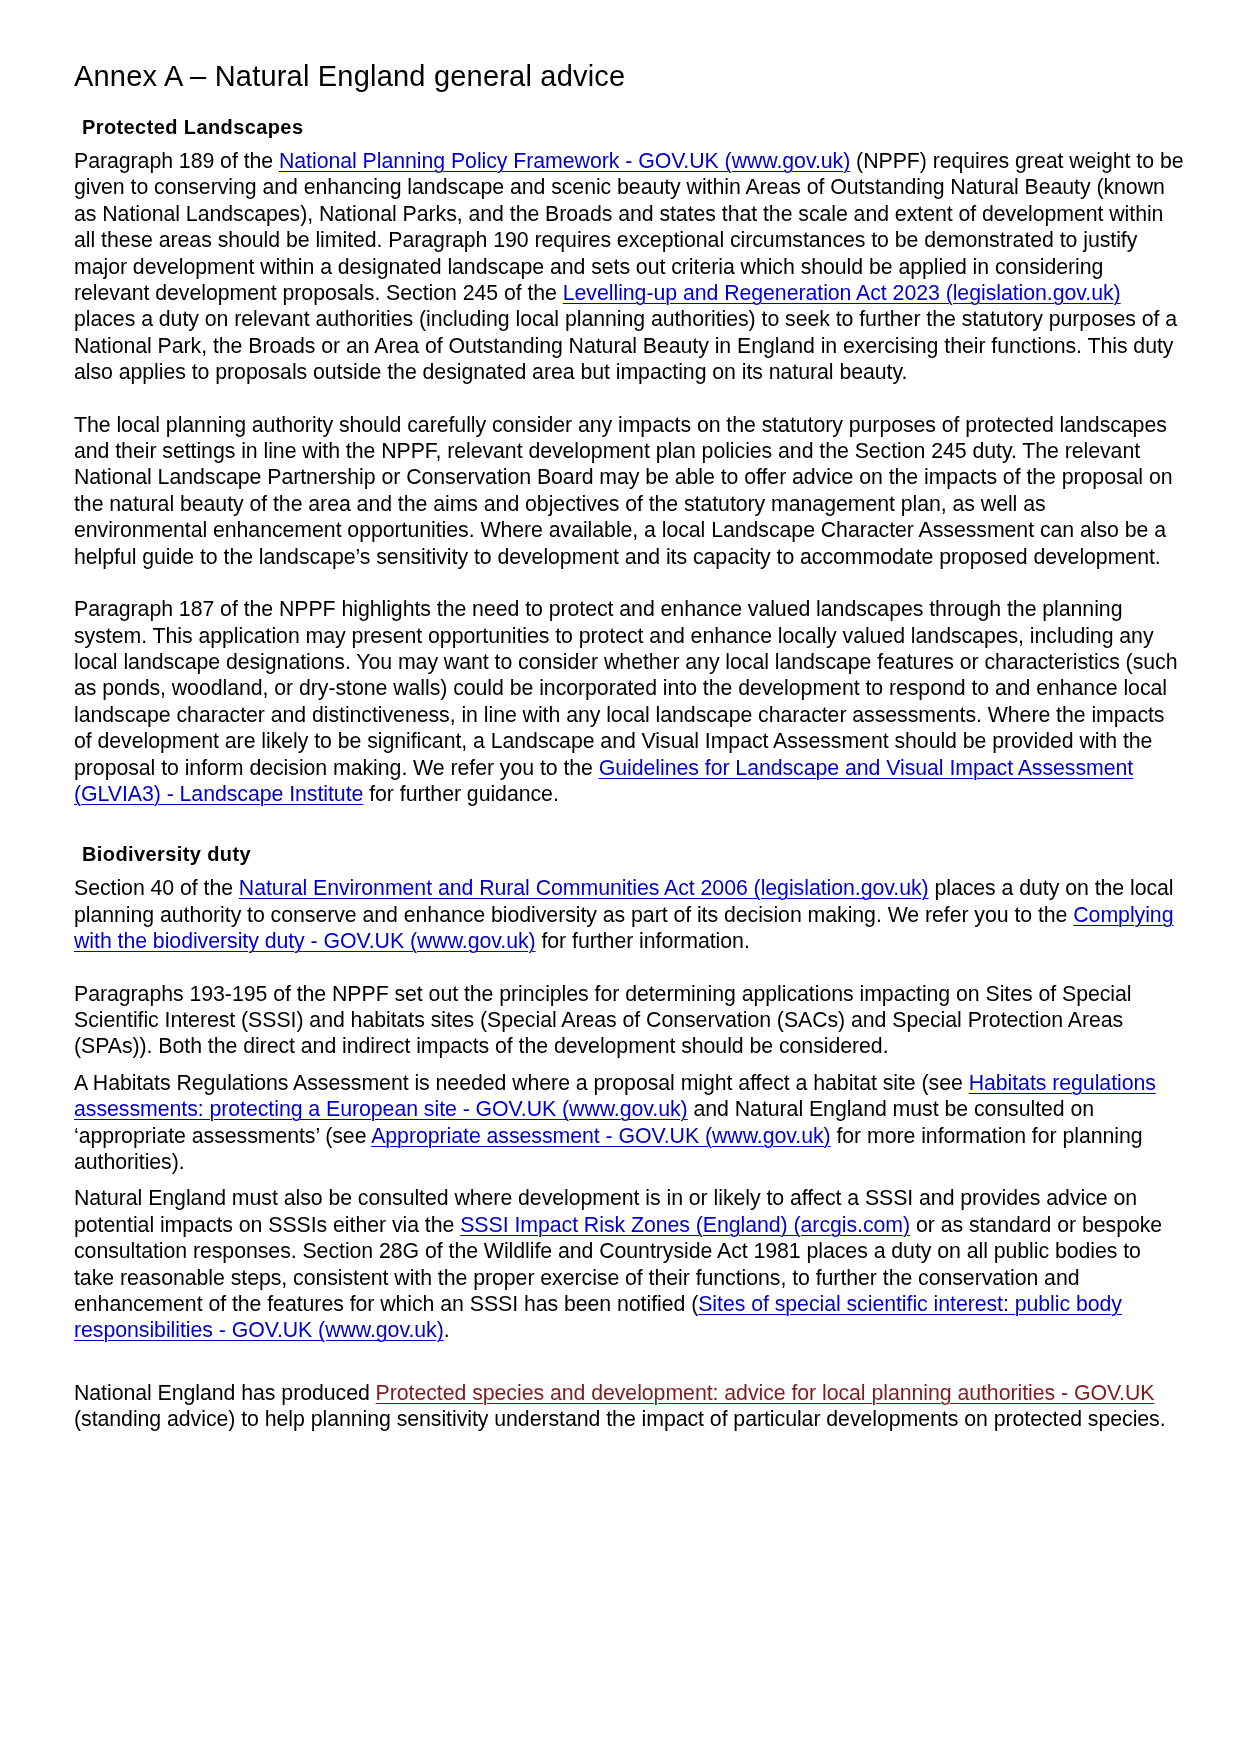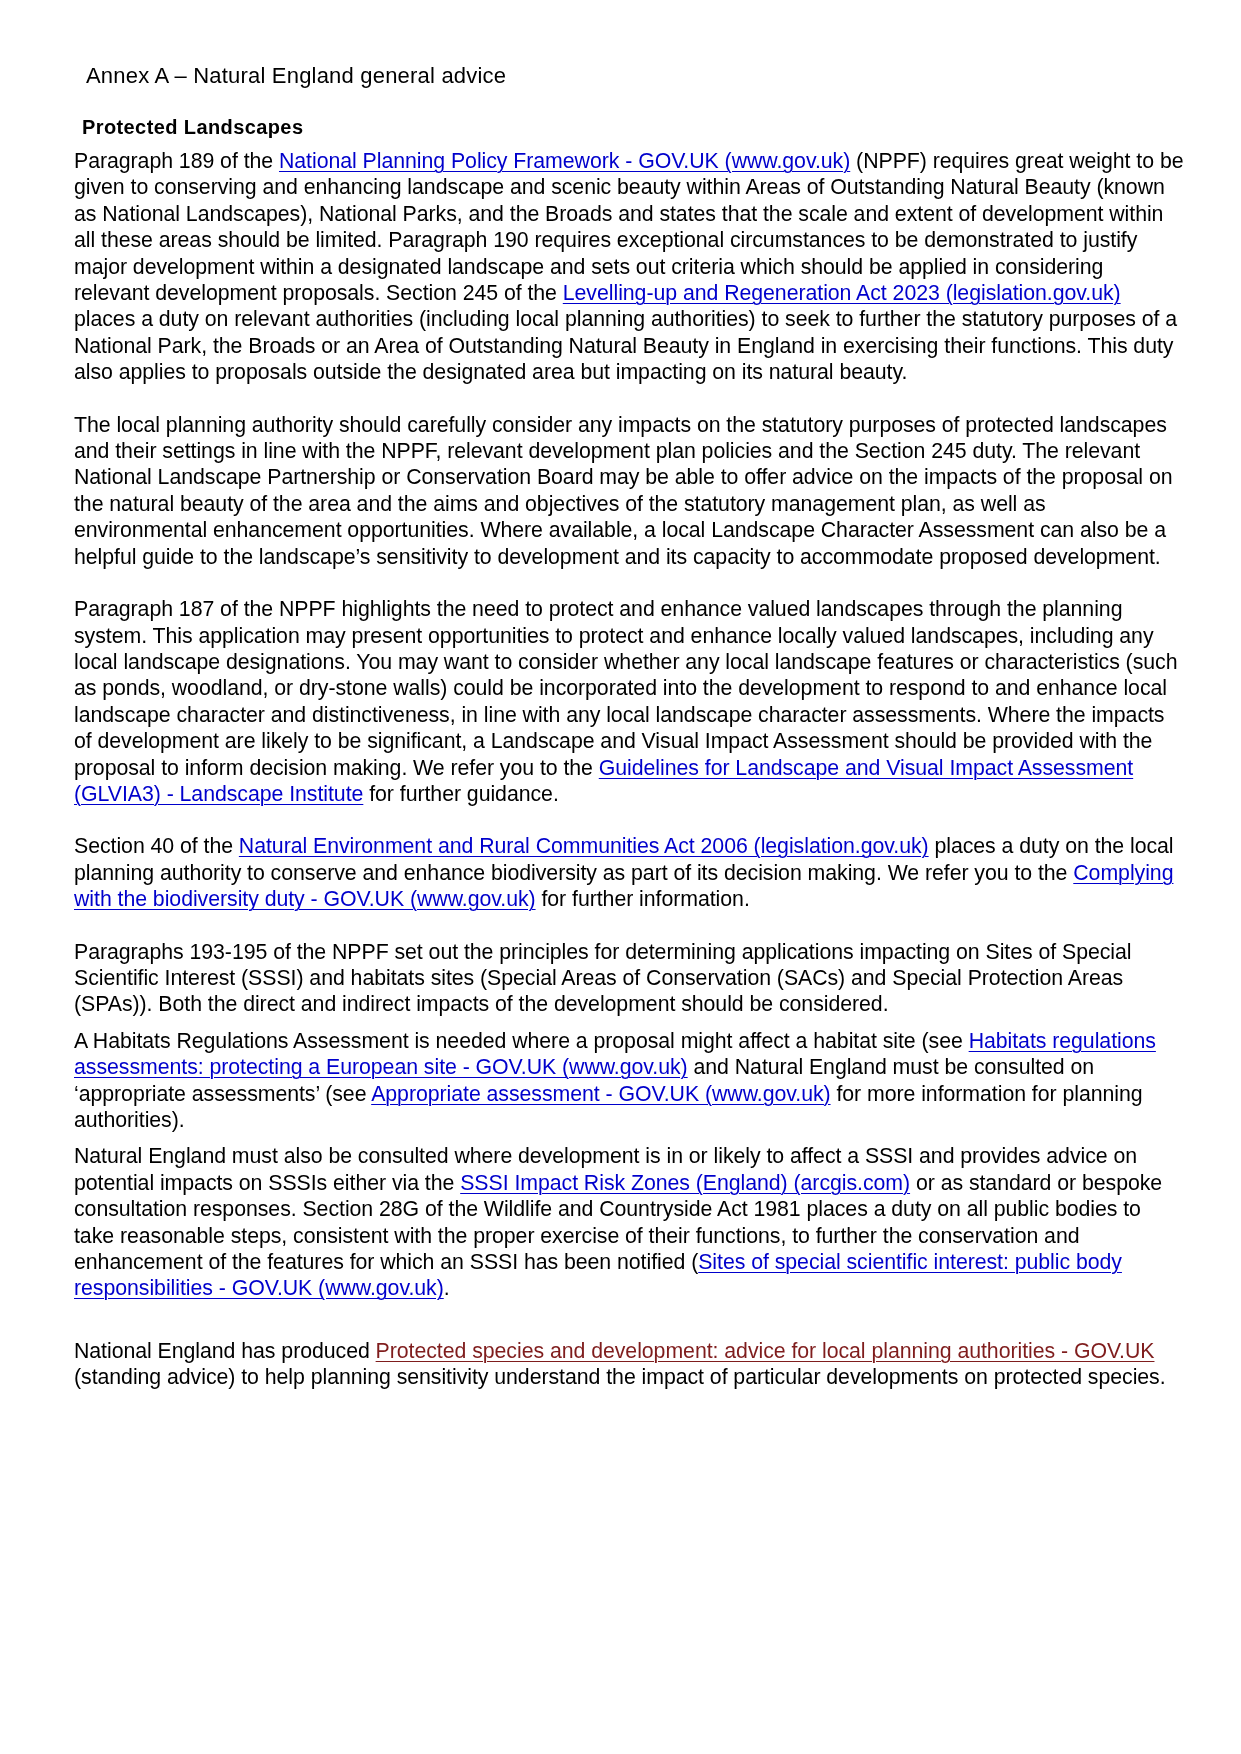--- a/index.html
+++ b/index.html
@@ -15,23 +15,23 @@
       font-family: "Liberation Sans", sans-serif;
       color: #000000;
     }
     .page {
       position: absolute;
       left: 74px;
       top: 56px;
       width: 1110px;
     }
     .doc-title {
-      font-size: 22px;
+      font-size: 29px;
       font-weight: normal;
-      margin: 0 0 18px 12px;
+      margin: 0 0 18px 0;
       line-height: 40px;
       letter-spacing: 0.2px;
     }
     .section-heading {
       font-size: 20px;
       line-height: 26px;
       margin: 8px;
       font-weight: bold;
       letter-spacing: 0.4px;
     }
@@ -68,20 +68,21 @@
 
   <div class="gap-big"></div>
 
   <section>
     <p class="para"><span>Paragraph 187 of the NPPF highlights the need to protect and enhance valued landscapes through the planning system.  This application may present opportunities to protect and enhance locally valued landscapes, including any local landscape designations. You may want to consider whether any local landscape features or characteristics (such as ponds, woodland, or dry-stone walls) could be incorporated into the development to respond to and enhance local landscape character and distinctiveness, in line with any local landscape character assessments.  Where the impacts of development are likely to be significant, a Landscape and Visual Impact Assessment should be provided with the proposal to inform decision making. We refer you to the </span><a class="doc-link" style="color: rgb(0, 0, 204);">Guidelines for Landscape and Visual Impact Assessment (GLVIA3) - Landscape Institute</a><span> for further guidance.</span></p>
   </section>
 
   <div class="gap-big"></div>
 
   <section>
+    <h2 class="section-heading">Biodiversity duty</h2>
     <p class="para"><span>Section 40 of the </span><a class="doc-link" style="color: rgb(0, 0, 204);">Natural Environment and Rural Communities Act 2006 (legislation.gov.uk)</a><span> places a duty on the local planning authority to conserve and enhance biodiversity as part of its decision making. We refer you to the </span><a class="doc-link" style="color: rgb(0, 0, 204);">Complying with the biodiversity duty - GOV.UK (www.gov.uk)</a><span> for further information.</span></p>
   </section>
 
   <div class="gap-big"></div>
 
   <section>
     <p class="para">Paragraphs 193-195 of the NPPF set out the principles for determining applications impacting on Sites of Special Scientific Interest (SSSI) and habitats sites (Special Areas of Conservation (SACs) and Special Protection Areas (SPAs)). Both the direct and indirect impacts of the development should be considered.</p>
     <div class="gap-small"></div>
     <p class="para"><span>A Habitats Regulations Assessment is needed where a proposal might affect a habitat site (see </span><a class="doc-link" style="color: rgb(0, 0, 204);">Habitats regulations assessments: protecting a European site - GOV.UK (www.gov.uk)</a><span> and Natural England must be consulted on ‘appropriate assessments’ (see </span><a class="doc-link" style="color: rgb(0, 0, 204);">Appropriate assessment - GOV.UK (www.gov.uk)</a><span> for more information for planning authorities).</span></p>
     <div class="gap-small"></div>

